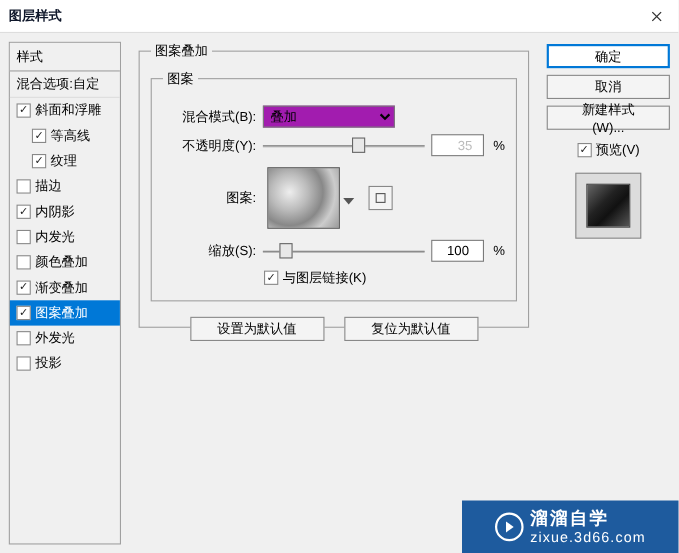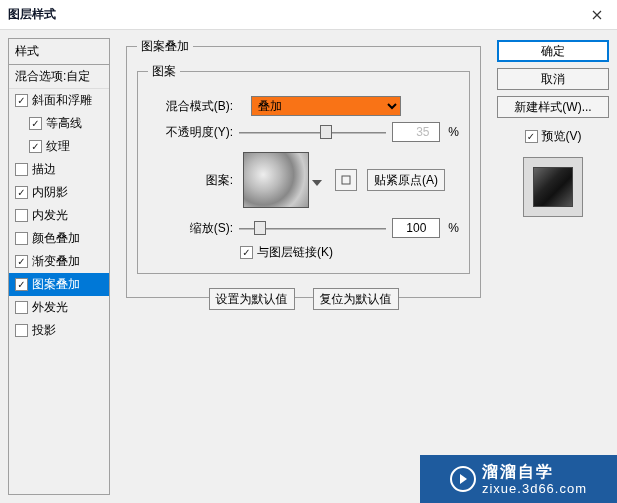--- a/index.html
+++ b/index.html
@@ -19,34 +19,34 @@
 .chk { width: 13px; height: 13px; border: 1px solid #888; background: #fff; display: inline-flex; align-items: center; justify-content: center; flex-shrink: 0; }
 .chk.checked::after { content: "✓"; font-size: 10px; line-height: 1; color: #222; }
 .style-item.selected .chk.checked::after { color: #222; }
 .center-panel { flex: 1; position: relative; }
 fieldset.outer { border: 1px solid #a0a0a0; padding: 8px 10px 14px 10px; height: 260px; }
 fieldset.outer > legend { padding: 0 4px; }
 fieldset.inner { border: 1px solid #a0a0a0; padding: 10px 10px 12px 10px; }
 fieldset.inner > legend { padding: 0 4px; }
 .row { display: flex; align-items: center; margin: 6px 0; gap: 6px; }
 .lbl { width: 85px; text-align: right; }
-select { width: 150px; height: 20px; border: 1px solid #7a7a7a; background: #f97316; padding: 0 2px; margin-left: 12px; }
+select { width: 120px; height: 20px; border: 1px solid #7a7a7a; background: #a21caf; padding: 0 2px; }
 .slider-track { flex: 1; height: 18px; position: relative; display: flex; align-items: center; }
 .track-line { position: absolute; left: 0; right: 0; top: 50%; height: 2px; background: #bbb; border-top: 1px solid #888; }
 .thumb { position: absolute; top: 2px; width: 12px; height: 14px; background: #e8e8e8; border: 1px solid #666; }
 .num-input { width: 48px; height: 20px; border: 1px solid #7a7a7a; background: #fff; text-align: center; }
 .num-input.dim { color: #bbb; padding-left: 13px; }
 .pct { margin-left: 2px; }
 .pattern-row { display: flex; align-items: center; gap: 10px; margin: 10px 0 10px 0; }
 .pattern-lbl { width: 85px; text-align: right; }
 .pattern-swatch { width: 66px; height: 56px; border: 1px solid #555; background: radial-gradient(circle at 30% 40%, #eee 0%, #bbb 30%, #888 55%, #ccc 75%, #999 100%); position: relative; }
 .pattern-swatch::after { content: ""; position: absolute; right: -14px; top: 50%; width: 0; height: 0; border-left: 5px solid transparent; border-right: 5px solid transparent; border-top: 6px solid #555; }
 .small-btn { width: 22px; height: 22px; border: 1px solid #888; background: #f4f4f4; display: inline-flex; align-items: center; justify-content: center; margin-left: 16px; }
 .small-btn svg { width: 12px; height: 12px; }
-.btn { height: 22px; border: 1px solid #888; background: #f4f4f4; padding: 0 6px; display: inline-flex; align-items: center; justify-content: center; }
+.btn { height: 22px; border: 1px solid #888; background: #f4f4f4; padding: 0 24px; display: inline-flex; align-items: center; justify-content: center; }
 .link-row { display: flex; align-items: center; gap: 4px; margin-top: 6px; margin-left: 92px; }
 .bottom-btns { display: flex; gap: 18px; justify-content: center; margin-top: 14px; }
 .right-panel { width: 112px; display: flex; flex-direction: column; gap: 6px; align-items: stretch; padding-top: 2px; }
 .right-panel .btn { width: 100%; justify-content: center; }
 .btn.primary { border: 2px solid #0078d7; background: #fff; }
 .preview-chk { display: flex; align-items: center; gap: 4px; justify-content: center; margin-top: 4px; }
 .preview-box { width: 60px; height: 60px; border: 1px solid #888; background: #dcdcdc; margin: 6px auto 0 auto; display: flex; align-items: center; justify-content: center; }
 .preview-inner { width: 40px; height: 40px; background: linear-gradient(135deg, #666 0%, #222 40%, #111 60%, #555 100%); border: 1px solid #444; }
 .watermark { position: absolute; right: 0; bottom: 0; width: 197px; height: 48px; background: #1e5b9e; color: #fff; display: flex; align-items: center; justify-content: center; gap: 6px; }
 .watermark .logo-ring { width: 26px; height: 26px; border: 2px solid #fff; border-radius: 50%; display: flex; align-items: center; justify-content: center; }
@@ -144,21 +144,20 @@
         </div>
 
         <div class="pattern-row">
           <span class="pattern-lbl">图案:</span>
           <div class="pattern-swatch"></div>
           <div class="small-btn">
             <svg viewBox="0 0 12 12">
                 <rect x="2" y="2" width="8" height="8" fill="none" stroke="#555" stroke-width="1"></rect>
               </svg>
           </div>
-          <button class="btn">贴紧原点(A)</button>
         </div>
 
         <div class="row">
           <span class="lbl">缩放(S):</span>
           <div class="slider-track">
             <div class="track-line"></div>
             <div class="thumb" style="left:10%"></div>
           </div>
           <input class="num-input" value="100" style="">
           <span class="pct">%</span>

